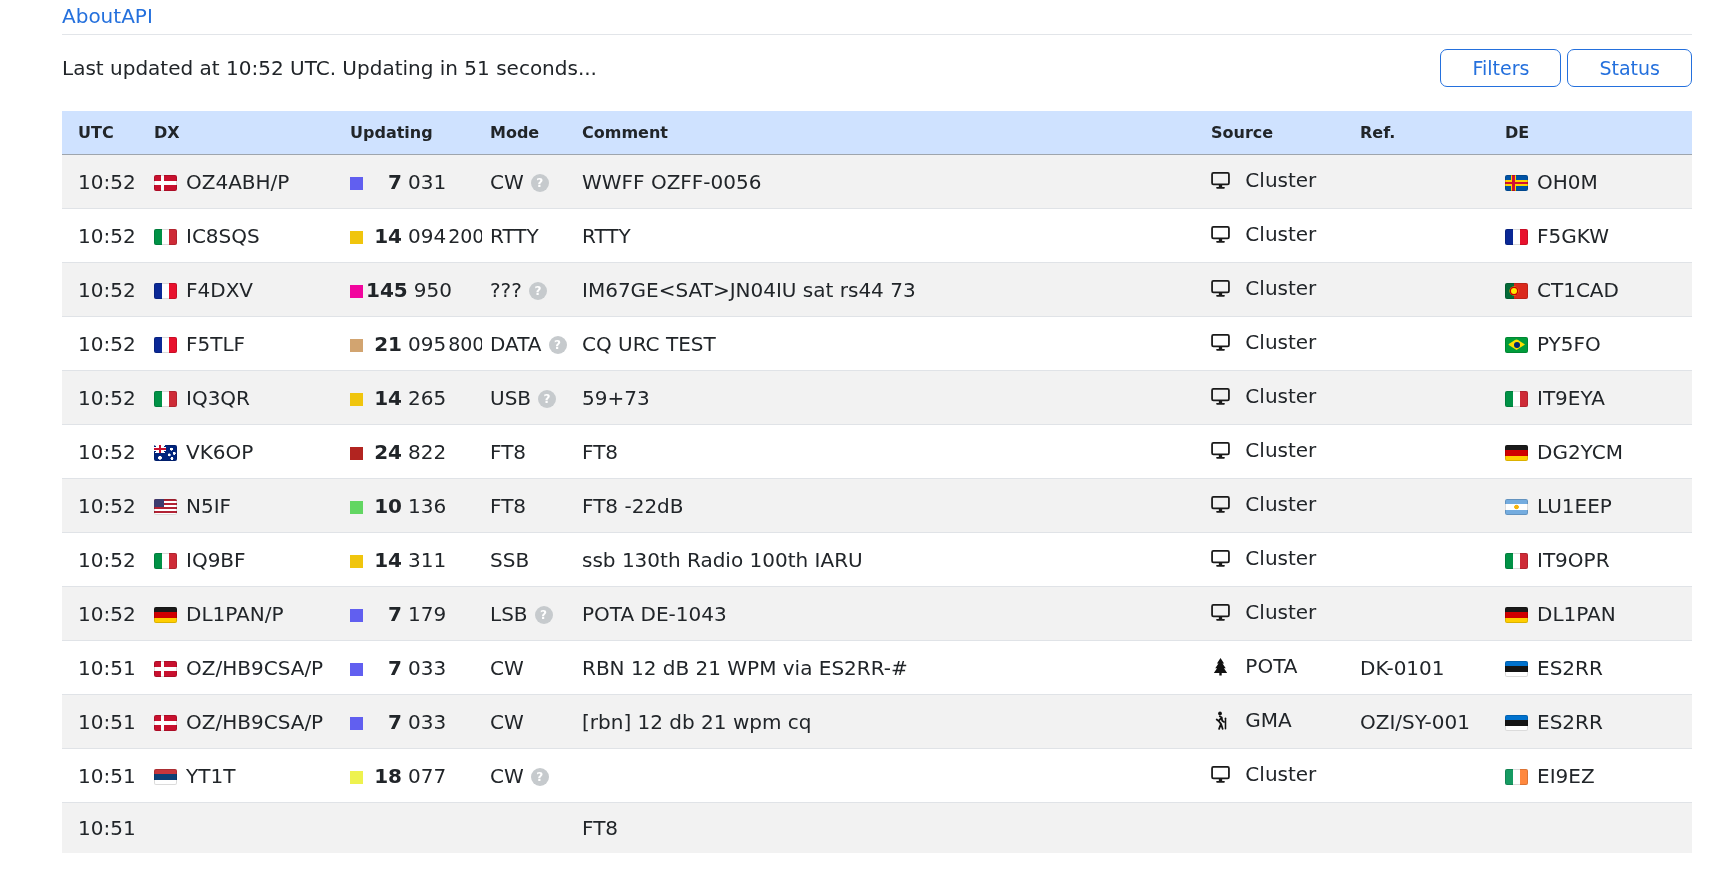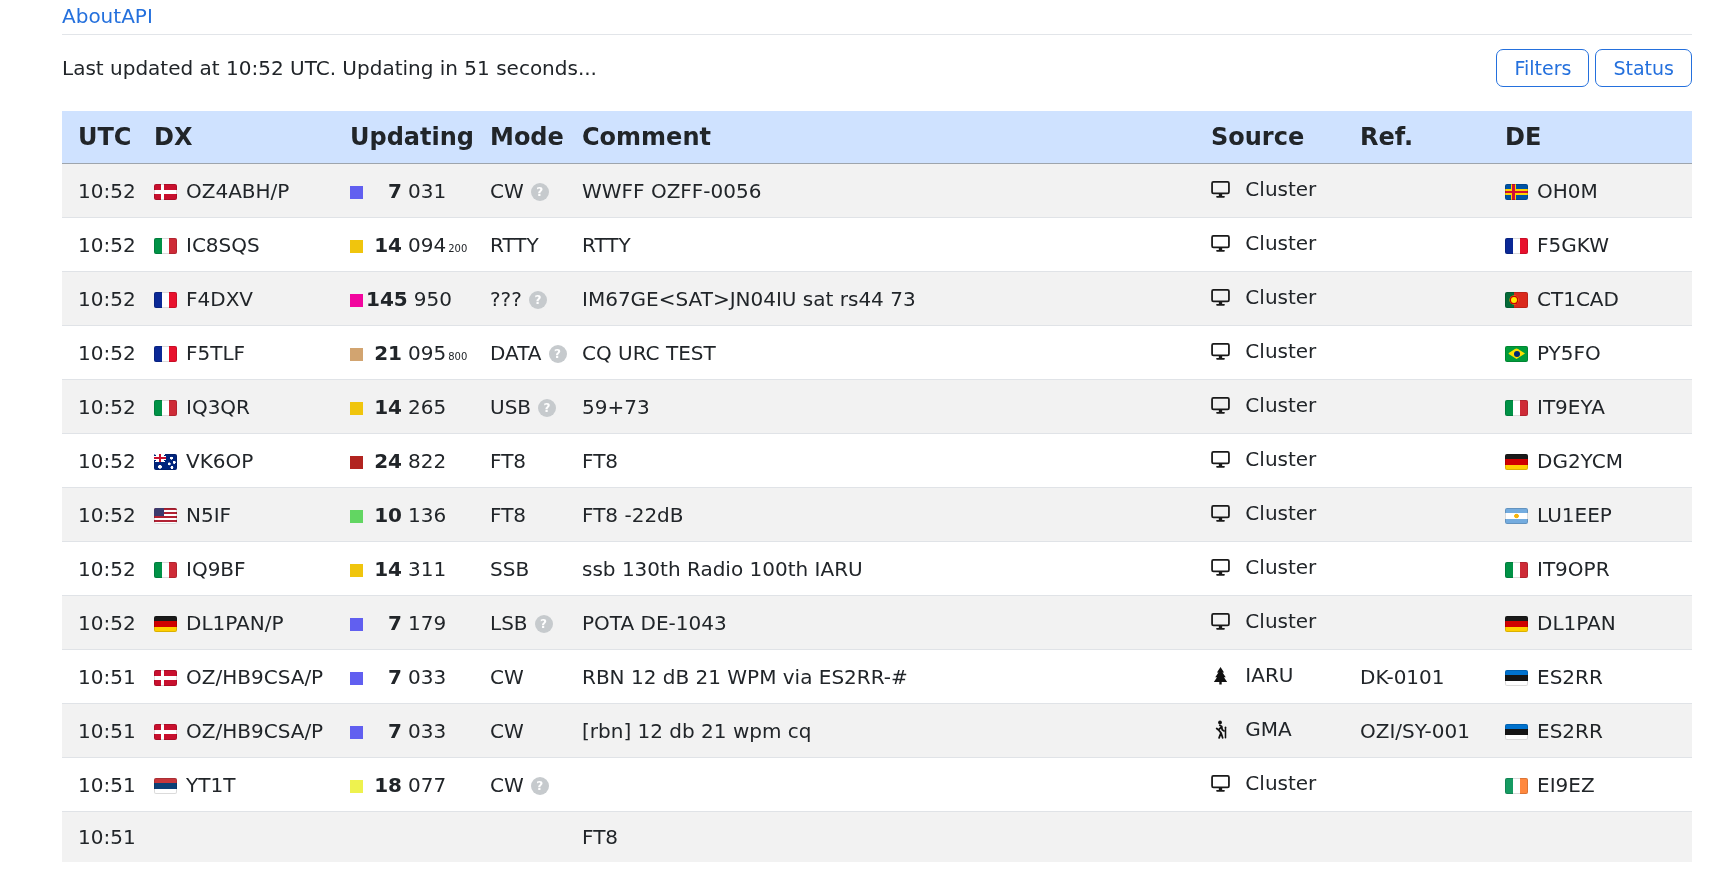--- a/index.html
+++ b/index.html
@@ -17,37 +17,37 @@
   .brand-text { font-family:"DejaVu Serif","Liberation Serif",serif; font-weight:700;
                 font-size:42px; letter-spacing:-1px; margin-left:-50px; margin-top:8px; color:#111; }
   .nav { display:flex; margin-right:24px; }
   .nav a { color:#2470dd; text-decoration:none; font-size:20px; }
 
   
   .statusrow { display:flex; align-items:center; justify-content:space-between; margin-top:14px; }
   .status-text { font-size:20px; }
   .btns { display:flex; gap:6px; }
   .btn { font-size:19px; color:#2470dd; background:#fff; border:1px solid #2470dd;
-         border-radius:7px; padding:7px 17px; cursor:pointer;
+         border-radius:7px; padding:7px 31px; cursor:pointer;
          font-family:"DejaVu Sans","Liberation Sans",sans-serif; }
 
   
   table { border-collapse:collapse; table-layout:fixed; width:1630px; margin-top:24px; }
-  thead th { background:#cfe2ff; text-align:left; font-weight:700; font-size:24px;
+  thead th { background:#cfe2ff; text-align:left; font-weight:700; font-size:16px;
              padding:12px 8px; border-bottom:1px solid #9ea5ad; }
   tbody td { font-size:20px; padding:13px 8px; border-top:1px solid #e0e3e7;
              white-space:nowrap; overflow:hidden; }
   tbody tr:first-child td { border-top:none; }
   tbody tr:nth-child(odd) { background:#f2f2f2; }
   th.c-utc, td.c-utc { padding-left:16px; }
 
   .band { display:inline-block; width:13px; height:13px; vertical-align:-1px; margin-right:3px; }
   .mhz { display:inline-block; min-width:36px; text-align:right; font-weight:700; }
   .khz { margin-left:6px; }
-  .sub { margin-left:2px; font-size:10px; }
+  .sub { margin-left:2px; font-size:19px; }
 
   .help { display:inline-block; width:18px; height:18px; border-radius:50%;
           background:#c6cacd; color:#fff; font-size:12px; font-weight:700;
           text-align:center; line-height:18px; margin-left:7px; vertical-align:2px; }
 
   .srcicon { display:inline-block; vertical-align:-3px; margin-right:9px; }
 
   
   .flag { display:inline-block; width:23px; height:16px; border-radius:2px; position:relative;
           overflow:hidden; vertical-align:-2px; margin-right:9px;
@@ -397,21 +397,21 @@
         <td>
           <span>CW</span>
         </td>
         <td>RBN 12 dB 21 WPM via ES2RR-#</td>
         <td>
           
           <span class="srcicon"><svg width="19" height="19" viewBox="0 0 16 16">
                 <path d="M8 0.8 L11 5.4 H9.7 L12.4 9.4 H10.9 L13.6 13.4 H9 V15.6 H7 V13.4 H2.4 L5.1 9.4 H3.6 L6.3 5.4 H5 Z" fill="#111"></path>
               </svg></span>
           
-          <span>IARU</span>
+          <span>POTA</span>
         </td>
         <td>DK-0101</td>
         <td>
           <span class="flag flag-ee"></span><span>ES2RR</span>
         </td>
       </tr>
         <tr>
         <td class="c-utc">10:51</td>
         <td>
           <span class="flag flag-dk"></span><span>OZ/HB9CSA/P</span>

